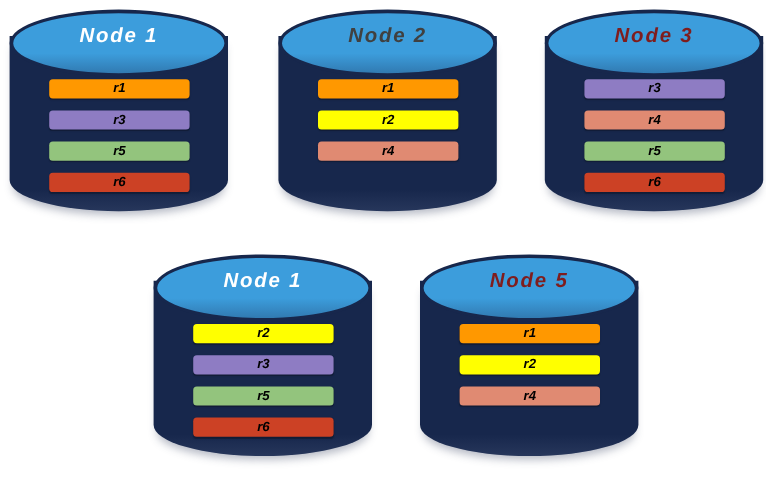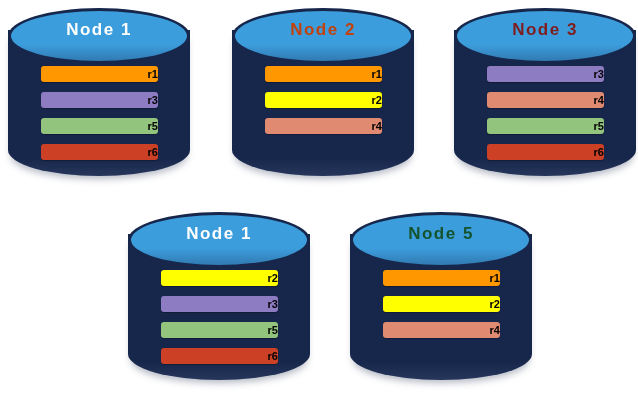--- a/index.html
+++ b/index.html
@@ -18,20 +18,21 @@
   #diagram {
     position: absolute;
     inset: 0;
   }
 
   
   .node {
     position: absolute;
     width: 154px;
     height: 183px;
+    font-style: italic;
   }
 
   .cyl-body {
     position: absolute;
     left: 0;
     top: 22px;
     width: 182px;
     height: 146px;
     background: #17274c;
     border-bottom-left-radius: 91px 26px;
@@ -96,21 +97,21 @@
     top: 58px;
     width: 117px;
     z-index: 3;
   }
 
   .bar {
     height: 16px;
     margin-bottom: 10px;
     border-radius: 3px;
     line-height: 16px;
-    text-align: right;
+    text-align: center;
     font-size: 11px;
     font-weight: bold;
     color: #000000;
     box-shadow: 0 1px 1px rgba(0,0,0,0.30);
   }
   .bar:last-child { margin-bottom: 0; }
 </style>
 </head>
 <body>
 
@@ -128,21 +129,21 @@
         <div class="bar" style="background: rgb(147, 196, 125);">r5</div>
         <div class="bar" style="background: rgb(204, 65, 37);">r6</div>
       </div>
     </div>
     <div class="node" style="left: 232px; top: 8px;">
       <div class="cyl-body" style="background: rgb(23, 39, 76);">
         <div class="cyl-bottom-shade"></div>
       </div>
       <div class="cyl-top" style="background: rgb(60, 157, 220);"></div>
       <div class="cyl-top-inner-shade"></div>
-      <div class="node-label" style="color: #c2410c;">Node 2</div>
+      <div class="node-label" style="color: #404040;">Node 2</div>
       <div class="bars">
         <div class="bar" style="background: rgb(255, 152, 0);">r1</div>
         <div class="bar" style="background: rgb(255, 255, 0);">r2</div>
         <div class="bar" style="background: rgb(224, 138, 114);">r4</div>
       </div>
     </div>
     <div class="node" style="left: 454px; top: 8px;">
       <div class="cyl-body" style="background: rgb(23, 39, 76);">
         <div class="cyl-bottom-shade"></div>
       </div>
@@ -169,20 +170,20 @@
         <div class="bar" style="background: rgb(147, 196, 125);">r5</div>
         <div class="bar" style="background: rgb(204, 65, 37);">r6</div>
       </div>
     </div>
     <div class="node" style="left: 350px; top: 212px;">
       <div class="cyl-body" style="background: rgb(23, 39, 76);">
         <div class="cyl-bottom-shade"></div>
       </div>
       <div class="cyl-top" style="background: rgb(60, 157, 220);"></div>
       <div class="cyl-top-inner-shade"></div>
-      <div class="node-label" style="color: #14532d;">Node 5</div>
+      <div class="node-label" style="color: #7f1d1d;">Node 5</div>
       <div class="bars">
         <div class="bar" style="background: rgb(255, 152, 0);">r1</div>
         <div class="bar" style="background: rgb(255, 255, 0);">r2</div>
         <div class="bar" style="background: rgb(224, 138, 114);">r4</div>
       </div>
     </div>
   </div>
 
 </body></html>

